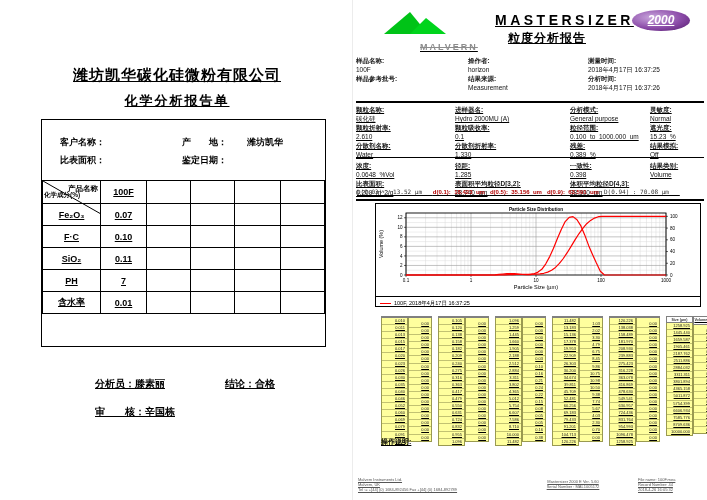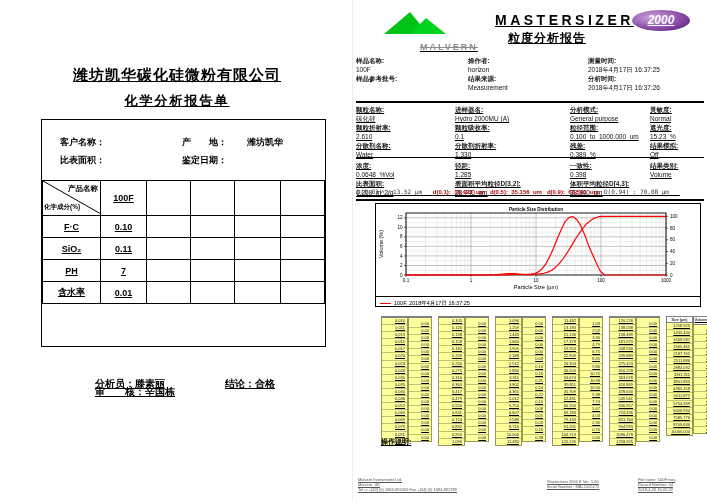--- a/index.html
+++ b/index.html
@@ -8,21 +8,21 @@
   .abs{position:absolute;text-decoration:underline;}
   
   .lp-company{left:0;top:66px;width:354px;text-align:center;font-size:15px;font-weight:bold;letter-spacing:1px;}
   .lp-title{left:0;top:92px;width:354px;text-align:center;font-size:13px;font-weight:bold;letter-spacing:2px;}
   .lp-box{left:41px;top:119px;width:283px;height:226px;border:1px solid #000;}
   .lp-info{position:relative;height:60px;font-size:9px;font-weight:bold;}
   .lp-info span{position:absolute;white-space:pre;}
   .lp-grid{border-collapse:collapse;width:100%;table-layout:fixed;}
   .lp-grid td{border:1px solid #000;font-size:9px;font-weight:bold;text-align:center;padding:0;}
   .lp-grid tr{height:22px;}
-  .lp-grid tr.hdr{height:35px;}
+  .lp-grid tr.hdr{height:23px;}
   .diag{position:relative;}
   .diag svg{position:absolute;left:0;top:0;}
   .diag .tr-txt{position:absolute;right:2px;top:3px;font-size:7.5px;font-weight:bold;}
   .diag .bl-txt{position:absolute;left:1px;bottom:3px;font-size:6.5px;font-weight:bold;}
   .lp-sign{font-size:10px;font-weight:bold;white-space:pre;}
   
   .seam{left:352px;top:0;width:1px;height:500px;background:#ececec;}
   
   .rp-label{font-size:6.5px;font-weight:bold;color:#1a1a1a;line-height:9px;}
   .rp-value{font-size:6.5px;color:#111;line-height:9px;white-space:pre;}
@@ -86,20 +86,28 @@
             <span class="tr-txt">产品名称</span>
             <span class="bl-txt">化学成分(%)</span>
           </td>
           <td>100F</td>
           <td></td>
           <td></td>
           <td></td>
           <td></td>
         </tr>
         <tr>
+          <td>Fe₂O₃</td>
+          <td>0.07</td>
+          <td></td>
+          <td></td>
+          <td></td>
+          <td></td>
+        </tr>
+        <tr>
           <td>F·C</td>
           <td>0.10</td>
           <td></td>
           <td></td>
           <td></td>
           <td></td>
         </tr>
         <tr>
           <td>SiO₂</td>
           <td>0.11</td>
@@ -123,21 +131,21 @@
           <td></td>
           <td></td>
           <td></td>
         </tr>
       </tbody>
   </table>
 </div>
 
 <div class="abs lp-sign" style="left:95px;top:377px">分析员：滕素丽</div>
 <div class="abs lp-sign" style="left:225px;top:377px">结论：合格</div>
-<div class="abs lp-sign" style="left:95px;top:385px">审　　核：辛国栋</div>
+<div class="abs lp-sign" style="left:95px;top:405px">审　　核：辛国栋</div>
 
 <div class="abs seam"></div>
 
 <div class="abs" style="left:376px;top:8px;width:80px;height:40px">
   <svg width="80" height="30">
     <polygon points="8,26 34,4 52,26" fill="#00c317"></polygon>
     <polygon points="34,26 50,10 70,26" fill="#00d41c"></polygon>
   </svg>
   <div class="mal-text">MALVERN</div>
 </div>

